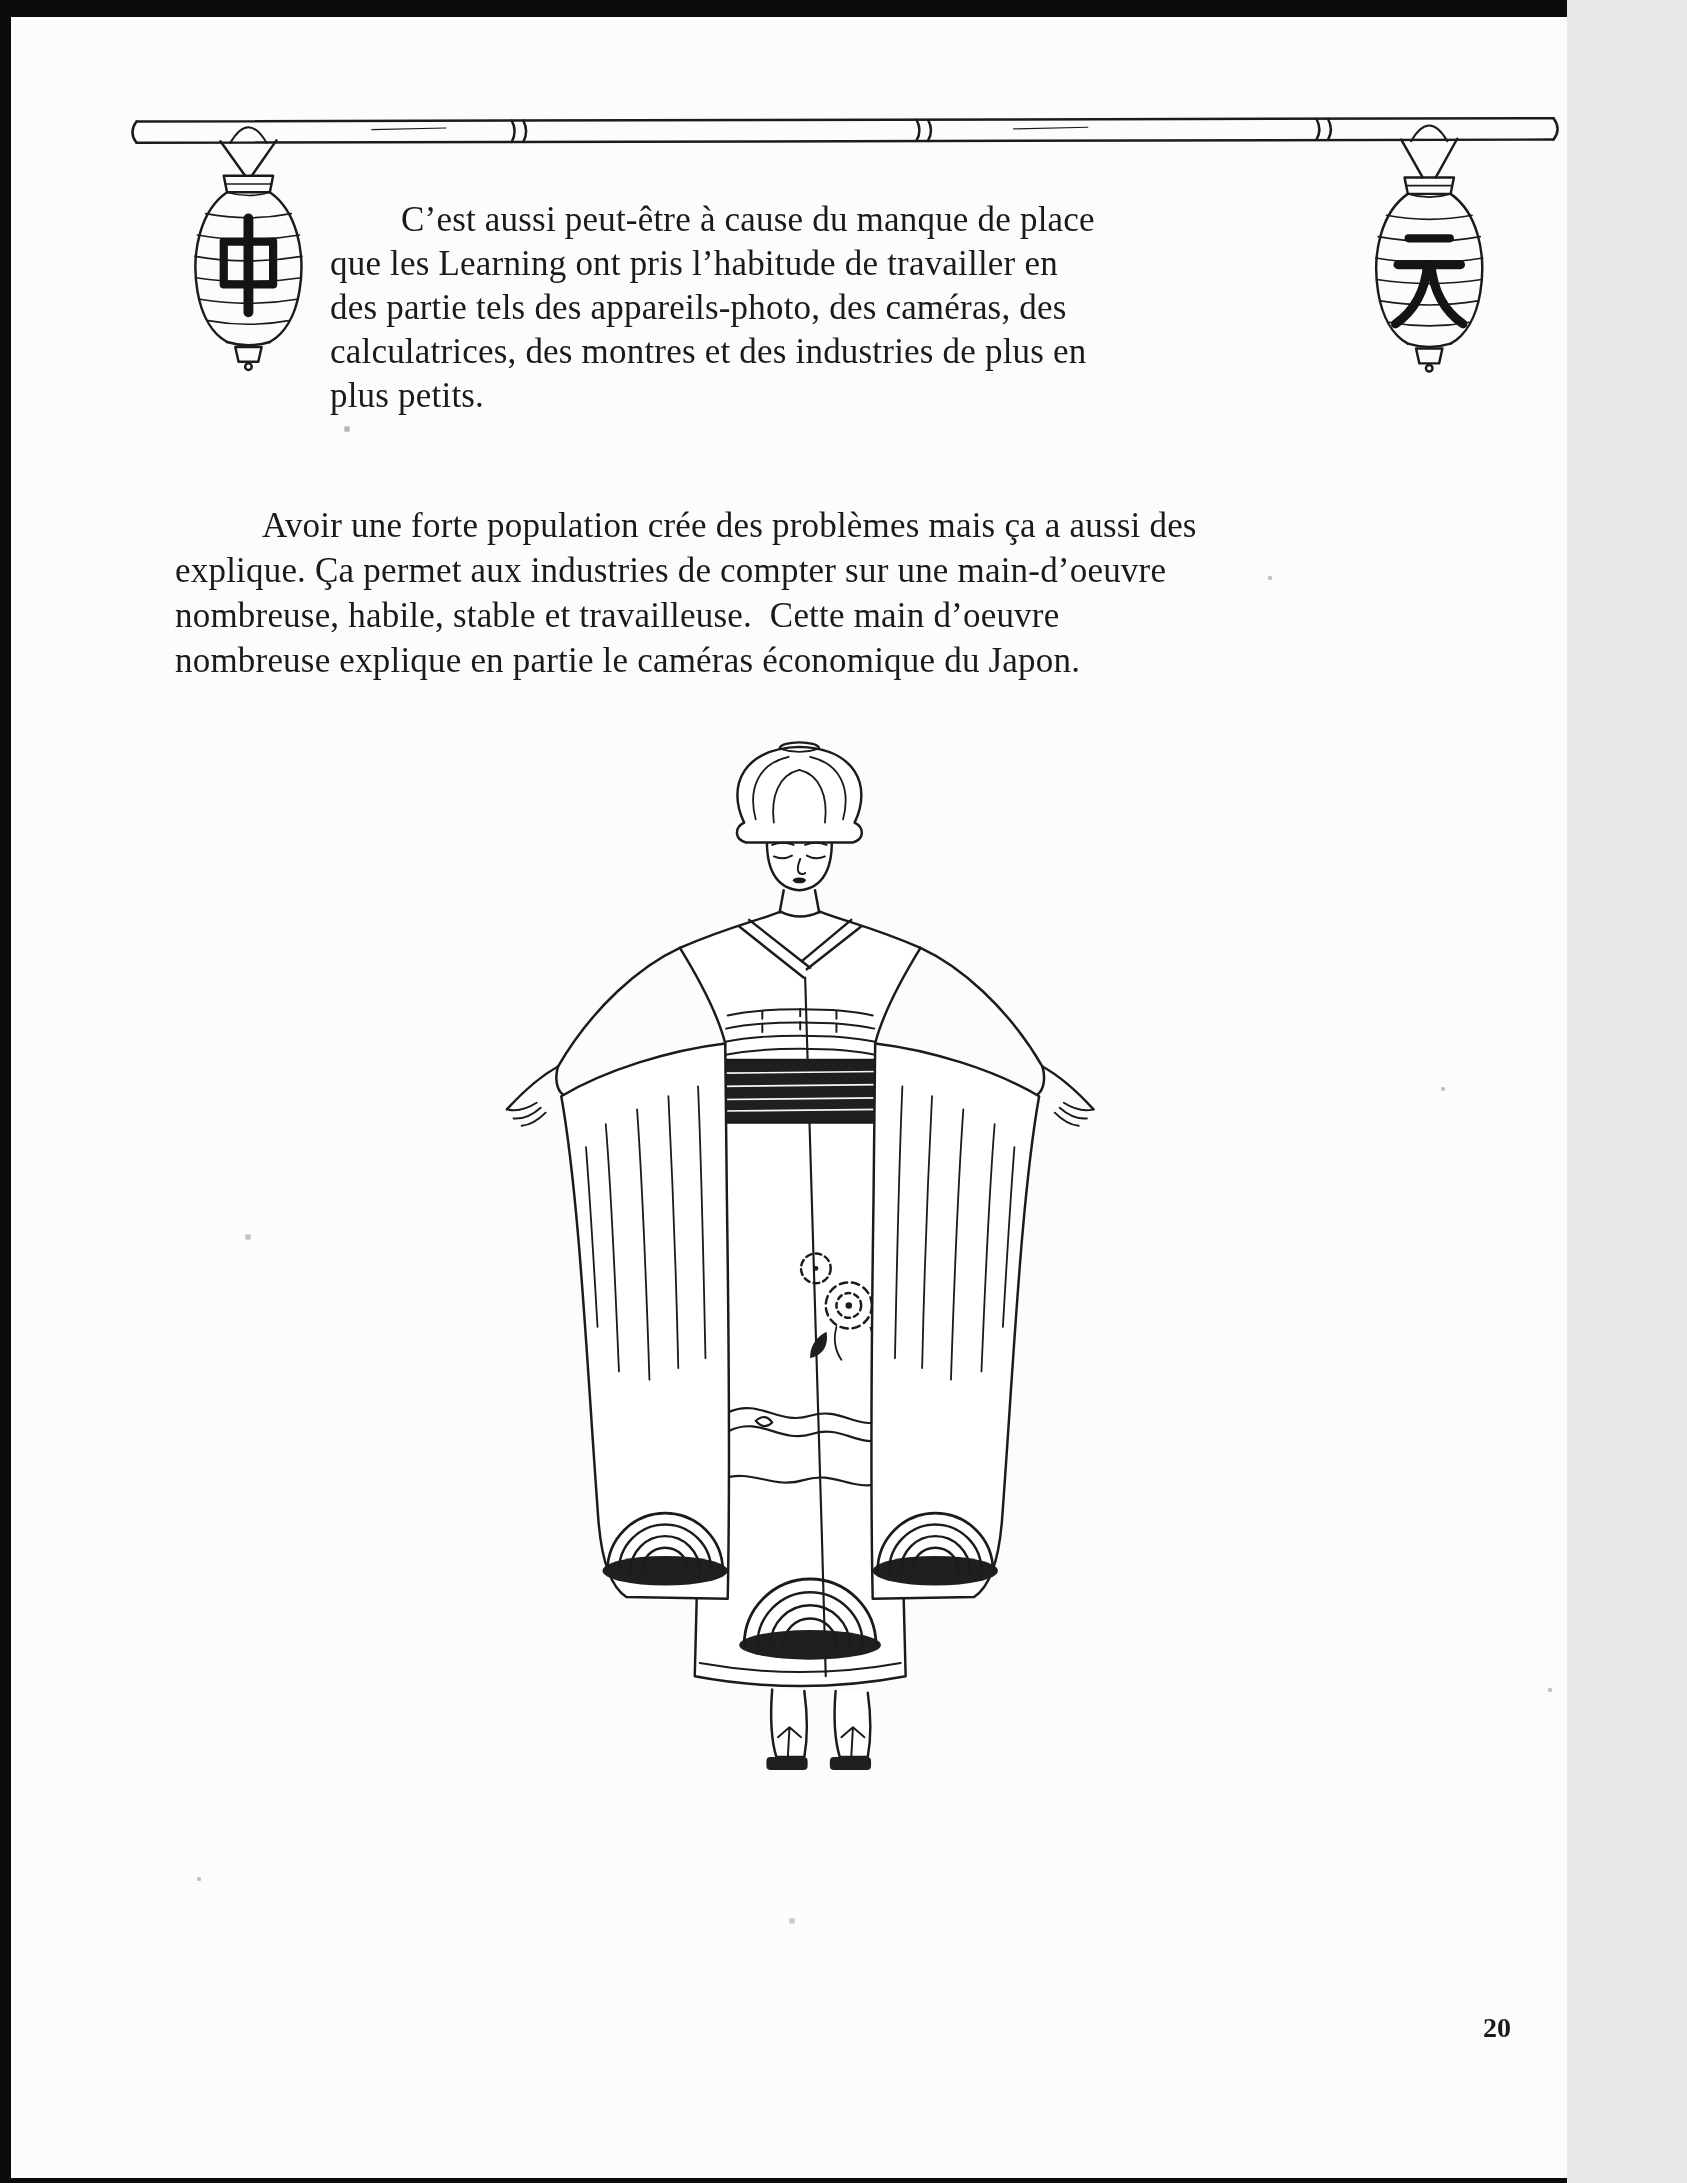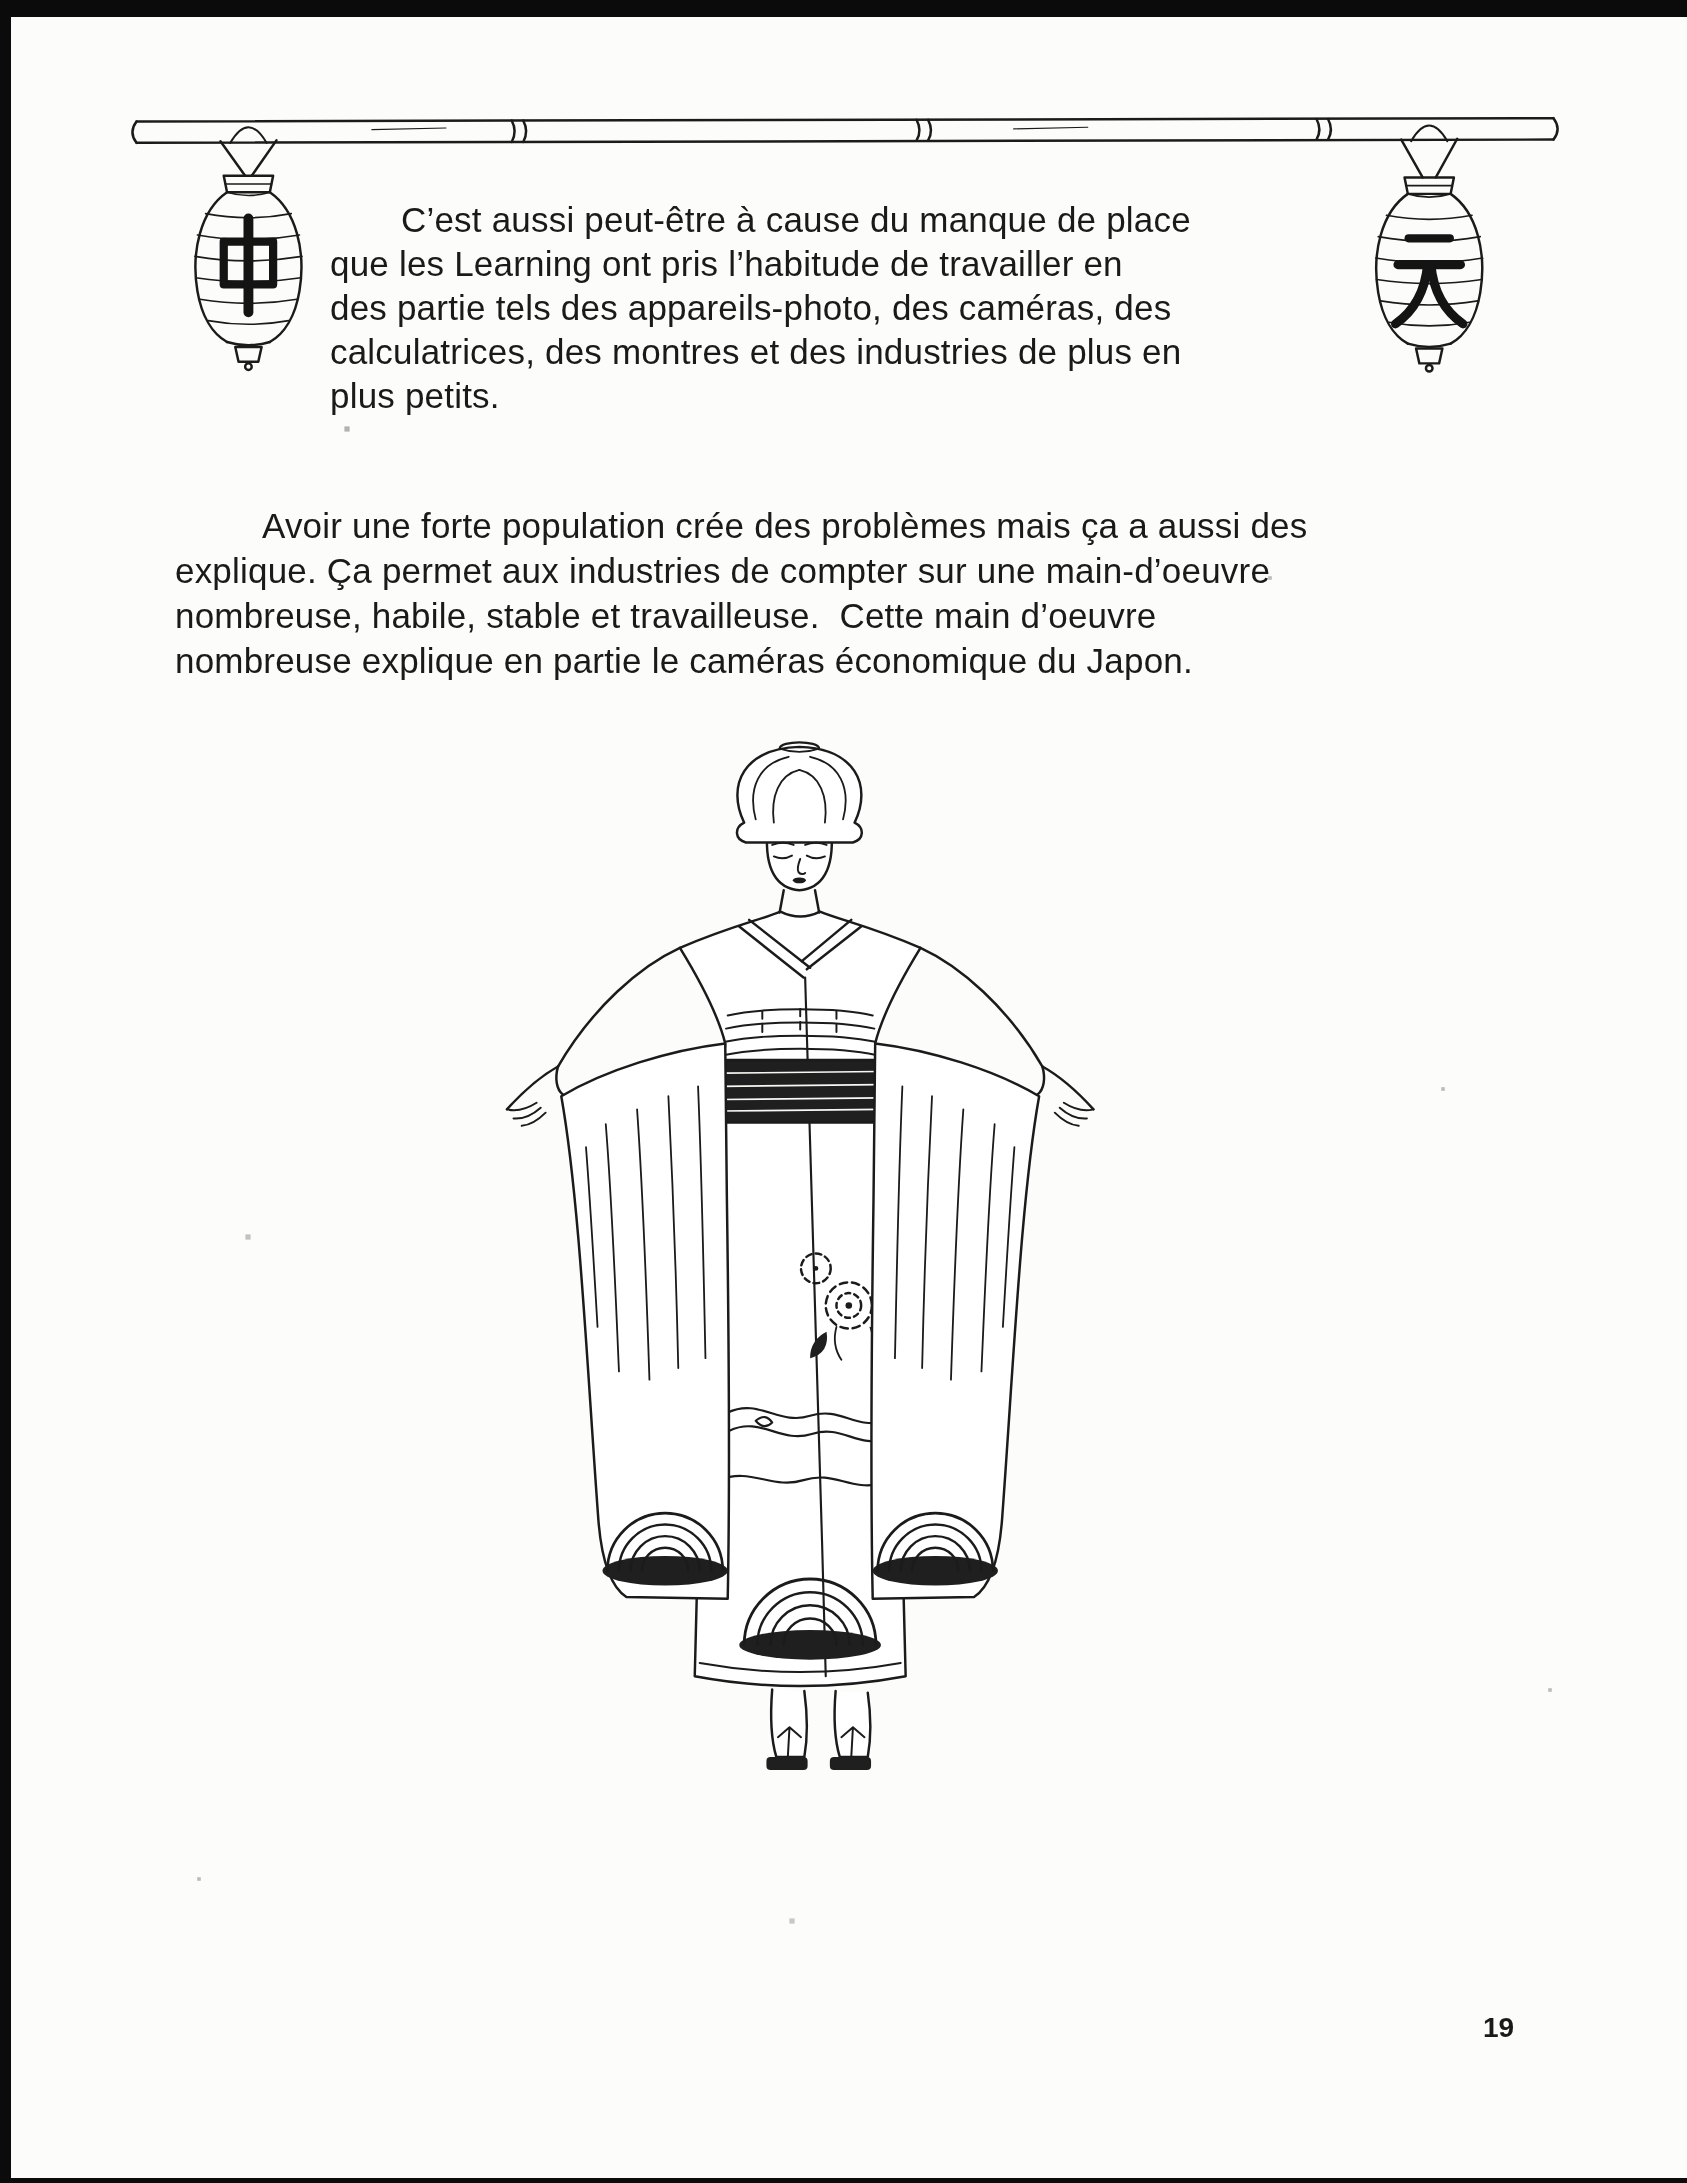--- a/index.html
+++ b/index.html
@@ -1,21 +1,21 @@
 <!DOCTYPE html>
 <html style="font-size:13px"><head>
 <meta charset="utf-8">
 <style>
   html,body{margin:0;padding:0;background:#e8e8e6;}
   .page{
     position:relative;
-    width:1687px;height:2183px;
+    width:1567px;height:2183px;
     background:#fcfcfa;
     overflow:hidden;
-    font-family:Liberation Sans, sans-serif;
+    font-family:Liberation Serif, serif;
     color:#1a1a1a;
   }
   
   .edge-top{position:absolute;left:0;top:0;width:1687px;height:16.5px;background:#0b0b0b;}
   .edge-left{position:absolute;left:0;top:0;width:10.7px;height:2183px;background:#0b0b0b;}
   .edge-bottom{position:absolute;left:0;top:2178px;width:1687px;height:5px;background:#0b0b0b;}
 
   .speckles{position:absolute;left:0;top:0;width:1.6px;height:1.6px;background:transparent;
     box-shadow: 346px 428px 0 1.6px rgba(40,40,40,.35),
                 1269px 577px 0 0.8px rgba(40,40,40,.3),
@@ -279,16 +279,16 @@
           <path d="M 392,131 Q 405,126 418,131"></path>
           <path d="M 354,145 Q 365,150 376,144"></path>
           <path d="M 394,144 Q 405,150 416,145"></path>
           <path d="M 386,148 C 383,156 382,161 384,164 C 386,167 390,167 392,165"></path>
           <ellipse cx="385" cy="174" rx="8" ry="3.5" fill="#1b1b1b" stroke="none"></ellipse>
         </g>
       </g>
     </g>
   </svg>
 
-  <div class="page-number">19</div>
+  <div class="page-number">20</div>
 
 </div>
 
 
 </body></html>

